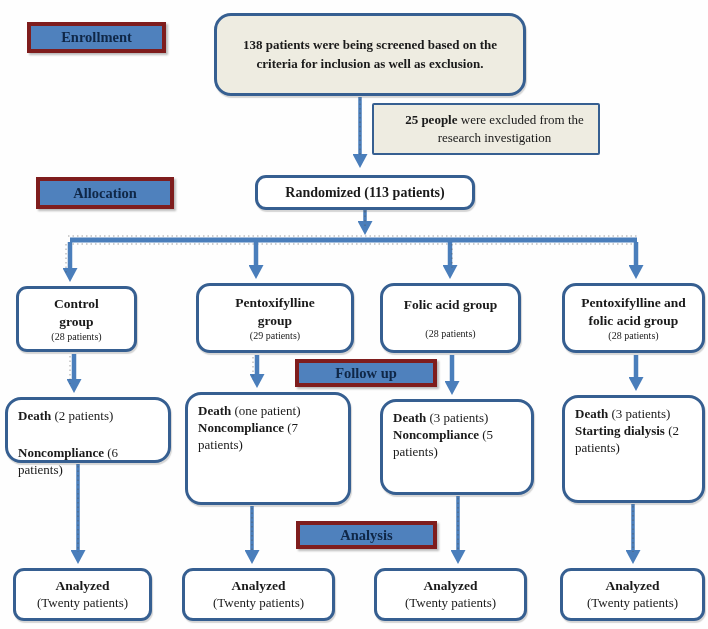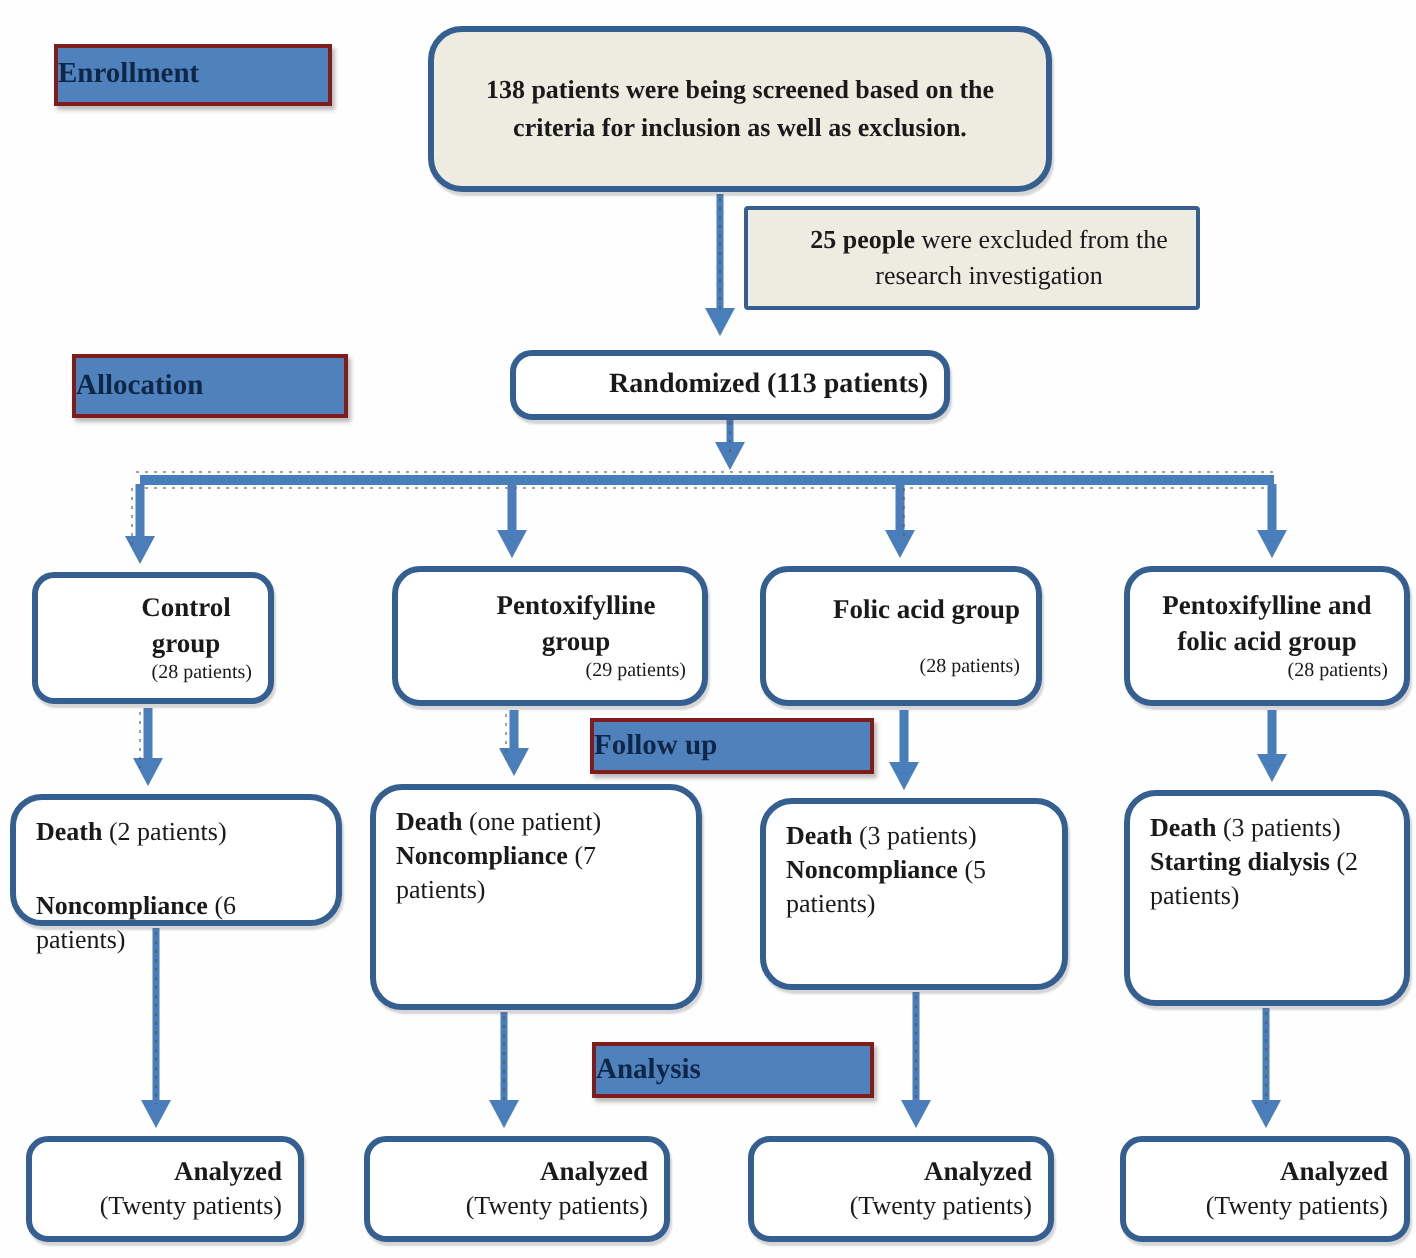--- a/index.html
+++ b/index.html
@@ -3,29 +3,29 @@
 <meta charset="utf-8">
 <style>
   html,body{margin:0;padding:0;background:#ffffff;}
   .canvas{
     position:relative;width:708px;height:629px;background:#fefefe;
     font-family:"Liberation Serif", serif;color:#1a1a1a;overflow:hidden;
   }
   svg.connectors{position:absolute;left:0;top:0;width:708px;height:629px;pointer-events:none;}
 
   .stage-label{
-    position:absolute;background:#4f81bd;border:2px solid #7f1d1d;
-    display:flex;align-items:center;
+    position:absolute;background:#4f81bd;border:4px solid #7f1d1d;
+    display:flex;align-items:center;justify-content:center;
     font-weight:bold;font-size:14.5px;color:#0f2747;
     box-shadow:1.5px 2px 2px rgba(60,60,60,.35);
     box-sizing:border-box;
   }
   .rbox{
     position:absolute;background:#ffffff;border:3px solid #365f91;border-radius:14px;
-    display:flex;flex-direction:column;align-items:flex-end;justify-content:center;
+    display:flex;flex-direction:column;align-items:center;justify-content:center;
     text-align:center;box-sizing:border-box;padding:4px 8px;
     box-shadow:1px 2px 1px rgba(90,90,90,.25);
   }
   .beige{background:#eeece1;border-radius:17px;}
   .sq{border-radius:2px;border-width:2.5px;box-shadow:none;}
   .fu{align-items:flex-start;justify-content:flex-start;text-align:left;padding:7px 10px;border-radius:16px;}
   .fu-line{font-size:13px;line-height:1.32;}
   .b{font-weight:bold;}
   .screen-text{font-weight:bold;font-size:13px;line-height:1.45;}
   .excl-text{font-size:13px;line-height:1.35;}

